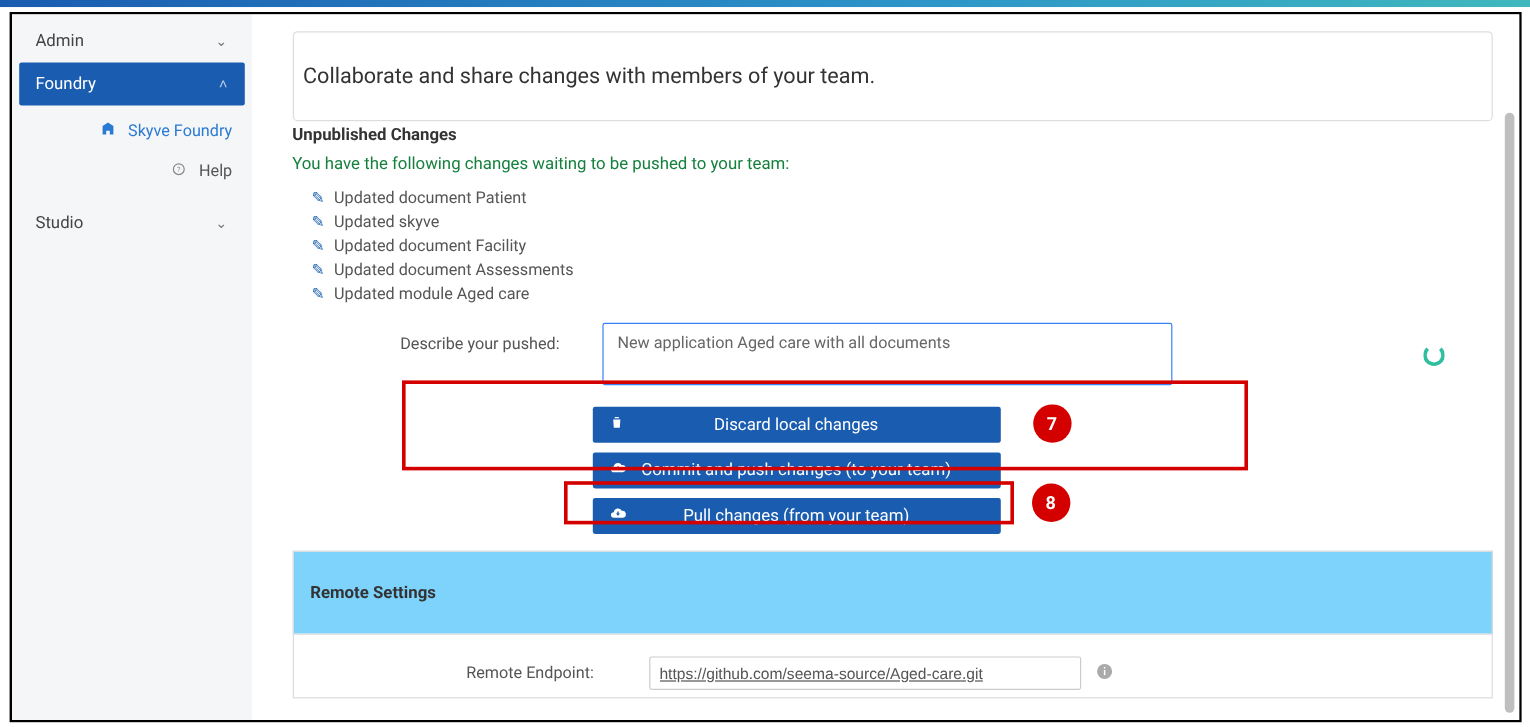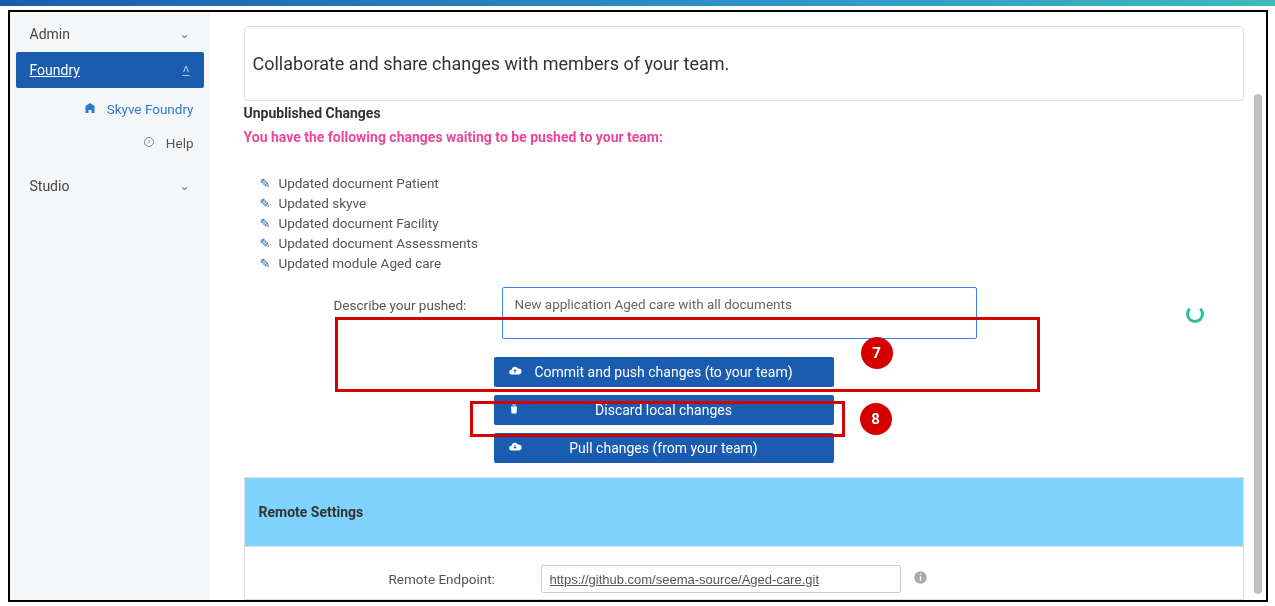--- a/index.html
+++ b/index.html
@@ -1,32 +1,32 @@
 <!DOCTYPE html>
 <html><head>
   <meta charset="utf-8">
   <style>
     * { box-sizing: border-box; margin: 0; padding: 0; }
     body { font-family: -apple-system, BlinkMacSystemFont, "Segoe UI", Roboto, Arial, sans-serif; background: #fff; color: #333; font-size: 14px; }
     .topbar { height: 10px; background: linear-gradient(90deg, #1a5cb0 0%, #2d95c9 60%, #3fb8bd 100%); border-bottom: 4px solid #fff; }
     .frame { display: flex; width: 1260px; height: 592px; border: 2px solid #000; margin: 0 auto; position: relative; }
     .sidebar { width: 200px; background: #f5f6f8; padding: 4px 6px; }
     .side-item { display: flex; align-items: center; justify-content: space-between; padding: 10px 14px; font-size: 14px; color: #444; cursor: pointer; border-radius: 2px; }
-    .side-item.active { background: #1a5cb0; color: #fff; text-decoration: underline; }
+    .side-item.active { background: #1a5cb0; color: #fff; }
     .chev { font-size: 12px; color: inherit; opacity: .7; }
     .sub { padding: 4px 0 8px 0; }
     .sub-item { display: flex; align-items: center; gap: 10px; padding: 9px 10px 9px 30px; font-size: 13.5px; color: #555; cursor: pointer; justify-content: flex-end; }
     .sub-item.hl { color: #2a7ad1; }
     .sub-item .ico { width: 14px; text-align: center; color: #2a7ad1; }
     .sub-item .ico.gray { color: #888; }
 
     .main { flex: 1; padding: 14px 22px 0 34px; overflow: hidden; background: #fff; }
     .card { border: 1px solid #ddd; border-radius: 4px; padding: 26px 8px; color: #333; font-size: 18px; }
     .h { font-weight: 700; margin: 4px 0 8px 0; font-size: 14px; }
-    .subtext { color: #ec4899; margin-bottom: 28px; font-weight: bold; }
+    .subtext { color: #15803d; margin-bottom: 10px; }
     .changes { padding-left: 16px; margin-bottom: 14px; }
     .changes li { list-style: none; display: flex; align-items: center; gap: 8px; color: #555; padding: 2px 0; font-size: 13.5px; }
     .changes .edit-ico { color: #1a5cb0; font-size: 13px; }
 
     .describe-row { display: flex; align-items: flex-start; gap: 8px; margin-left: 90px; position: relative; }
     .describe-row label { width: 160px; text-align: left; padding-top: 10px; font-size: 13.5px; color: #555; }
     .describe-input { flex: 0 0 475px; height: 52px; border: 1px solid #3b82f6; border-radius: 2px; padding: 8px 40px 8px 12px; font-size: 13.5px; color: #666; display: flex; align-items: flex-start; }
     .spinner { position: absolute; right: 40px; top: 18px; width: 18px; height: 18px; border: 3px solid #2fbf9e; border-top-color: transparent; border-radius: 50%; }
     .redbox7 { position: absolute; border: 3px solid #d40000; left: 325px; top: 305px; width: 705px; height: 75px; pointer-events: none; }
     .badge { position: absolute; width: 32px; height: 32px; border-radius: 50%; background: #d40000; color: #fff; display: flex; align-items: center; justify-content: center; font-weight: 700; font-size: 15px; }
@@ -122,33 +122,33 @@
       <label>Describe your pushed:</label>
       <div class="describe-input">
         <span>New application Aged care with all documents</span>
       </div>
       <div class="spinner"></div>
     </div>
 
     <div class="btn-stack">
       <div class="btn">
         <span class="btn-ico">
+          <svg width="12" height="12" viewBox="0 0 24 24" fill="currentColor">
+              <path d="M6 7h12l-1 14H7L6 7zm3-4h6l1 2H8l1-2z"></path>
+            </svg>
+        </span>
+        <span>Discard local changes</span>
+      </div>
+      <div class="btn">
+        <span class="btn-ico">
           <svg width="14" height="14" viewBox="0 0 24 24" fill="currentColor">
               <path d="M19 18H6a4 4 0 010-8 6 6 0 0111.3-2A4.5 4.5 0 0119 18zM12 9l-3 3h2v3h2v-3h2l-3-3z"></path>
             </svg>
         </span>
         <span>Commit and push changes (to your team)</span>
-      </div>
-      <div class="btn">
-        <span class="btn-ico">
-          <svg width="12" height="12" viewBox="0 0 24 24" fill="currentColor">
-              <path d="M6 7h12l-1 14H7L6 7zm3-4h6l1 2H8l1-2z"></path>
-            </svg>
-        </span>
-        <span>Discard local changes</span>
       </div>
       <div class="btn">
         <span class="btn-ico">
           <svg width="14" height="14" viewBox="0 0 24 24" fill="currentColor">
               <path d="M19 18H6a4 4 0 010-8 6 6 0 0111.3-2A4.5 4.5 0 0119 18zM11 9v3H9l3 3 3-3h-2V9h-2z"></path>
             </svg>
         </span>
         <span>Pull changes (from your team)</span>
       </div>
     </div>

